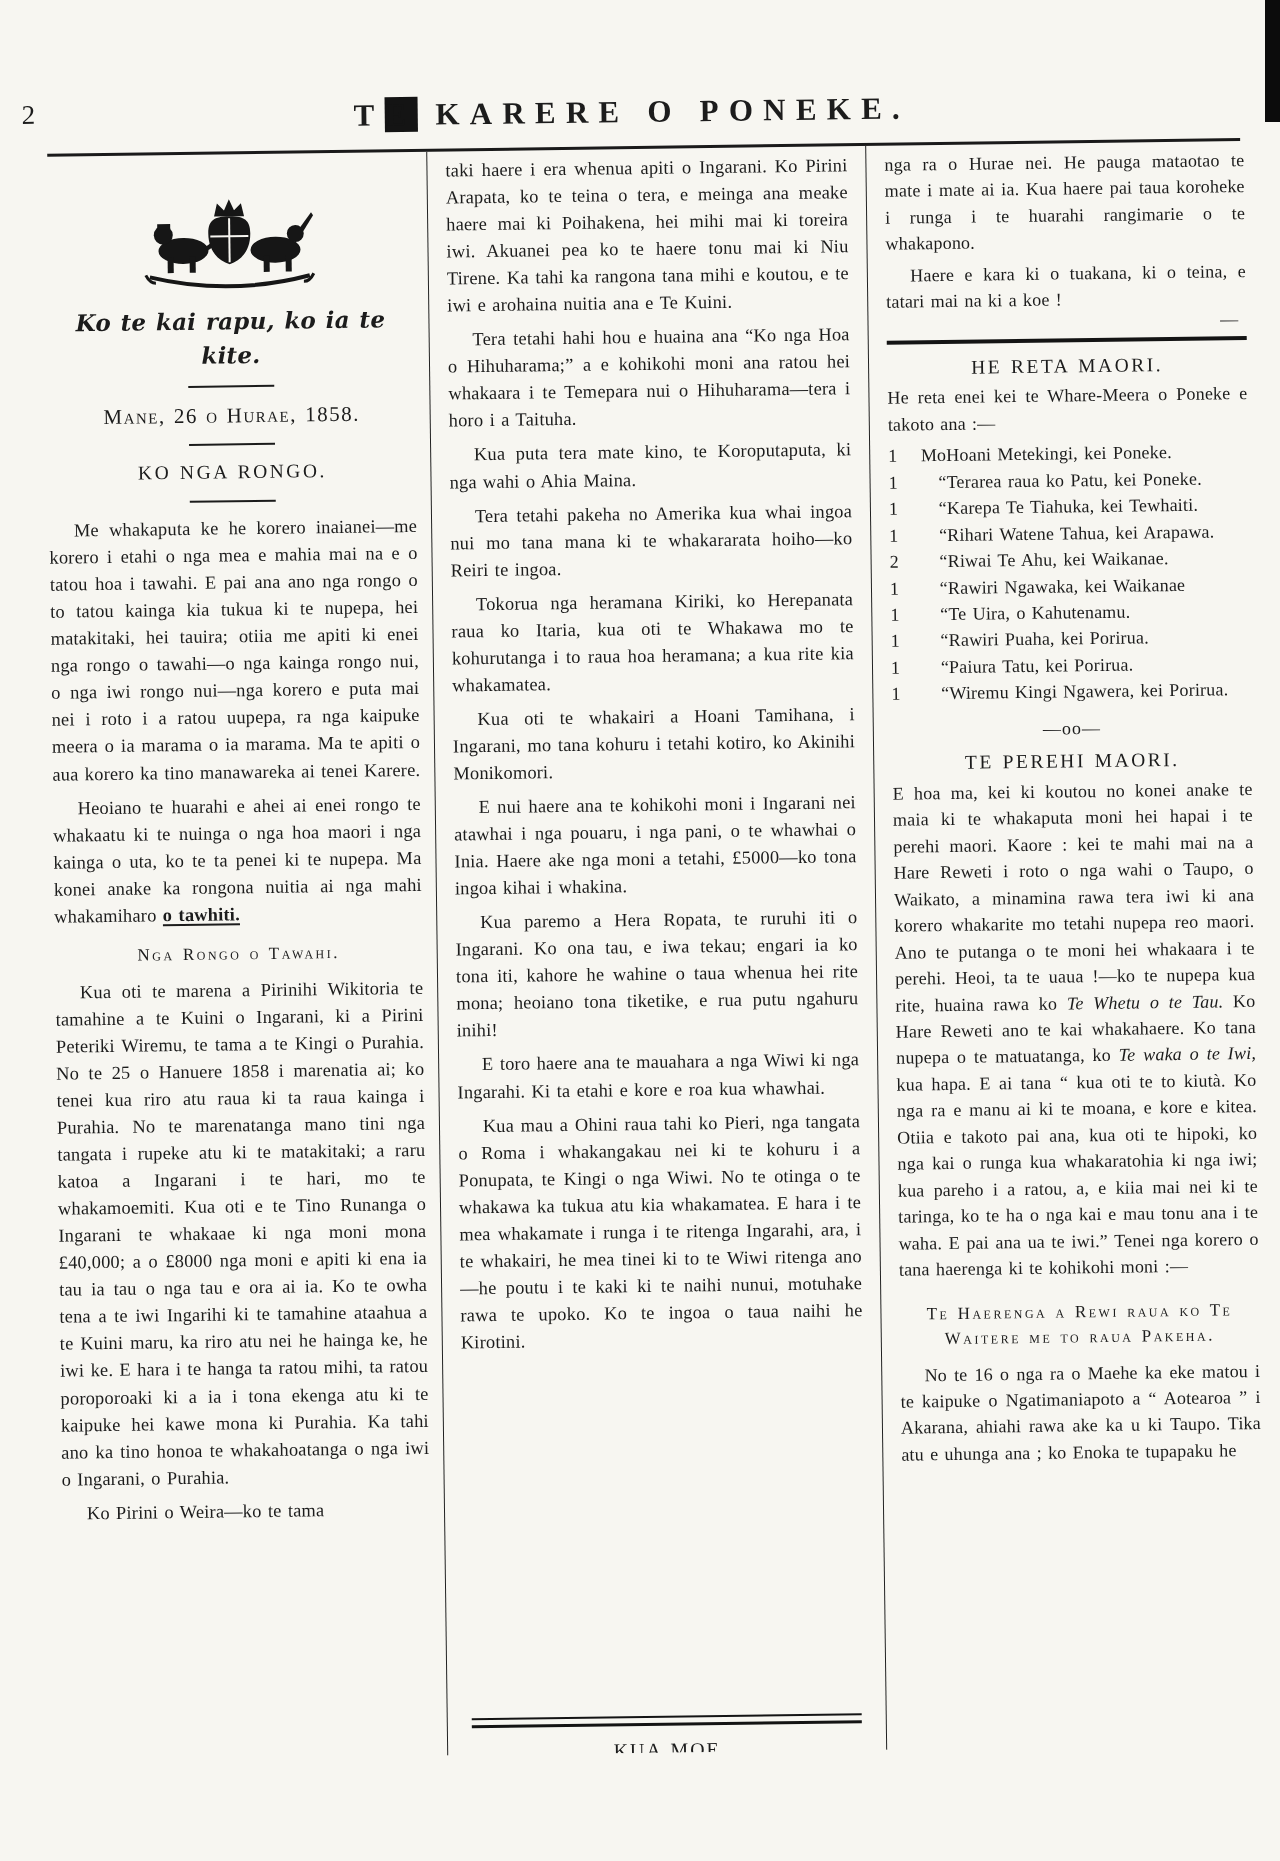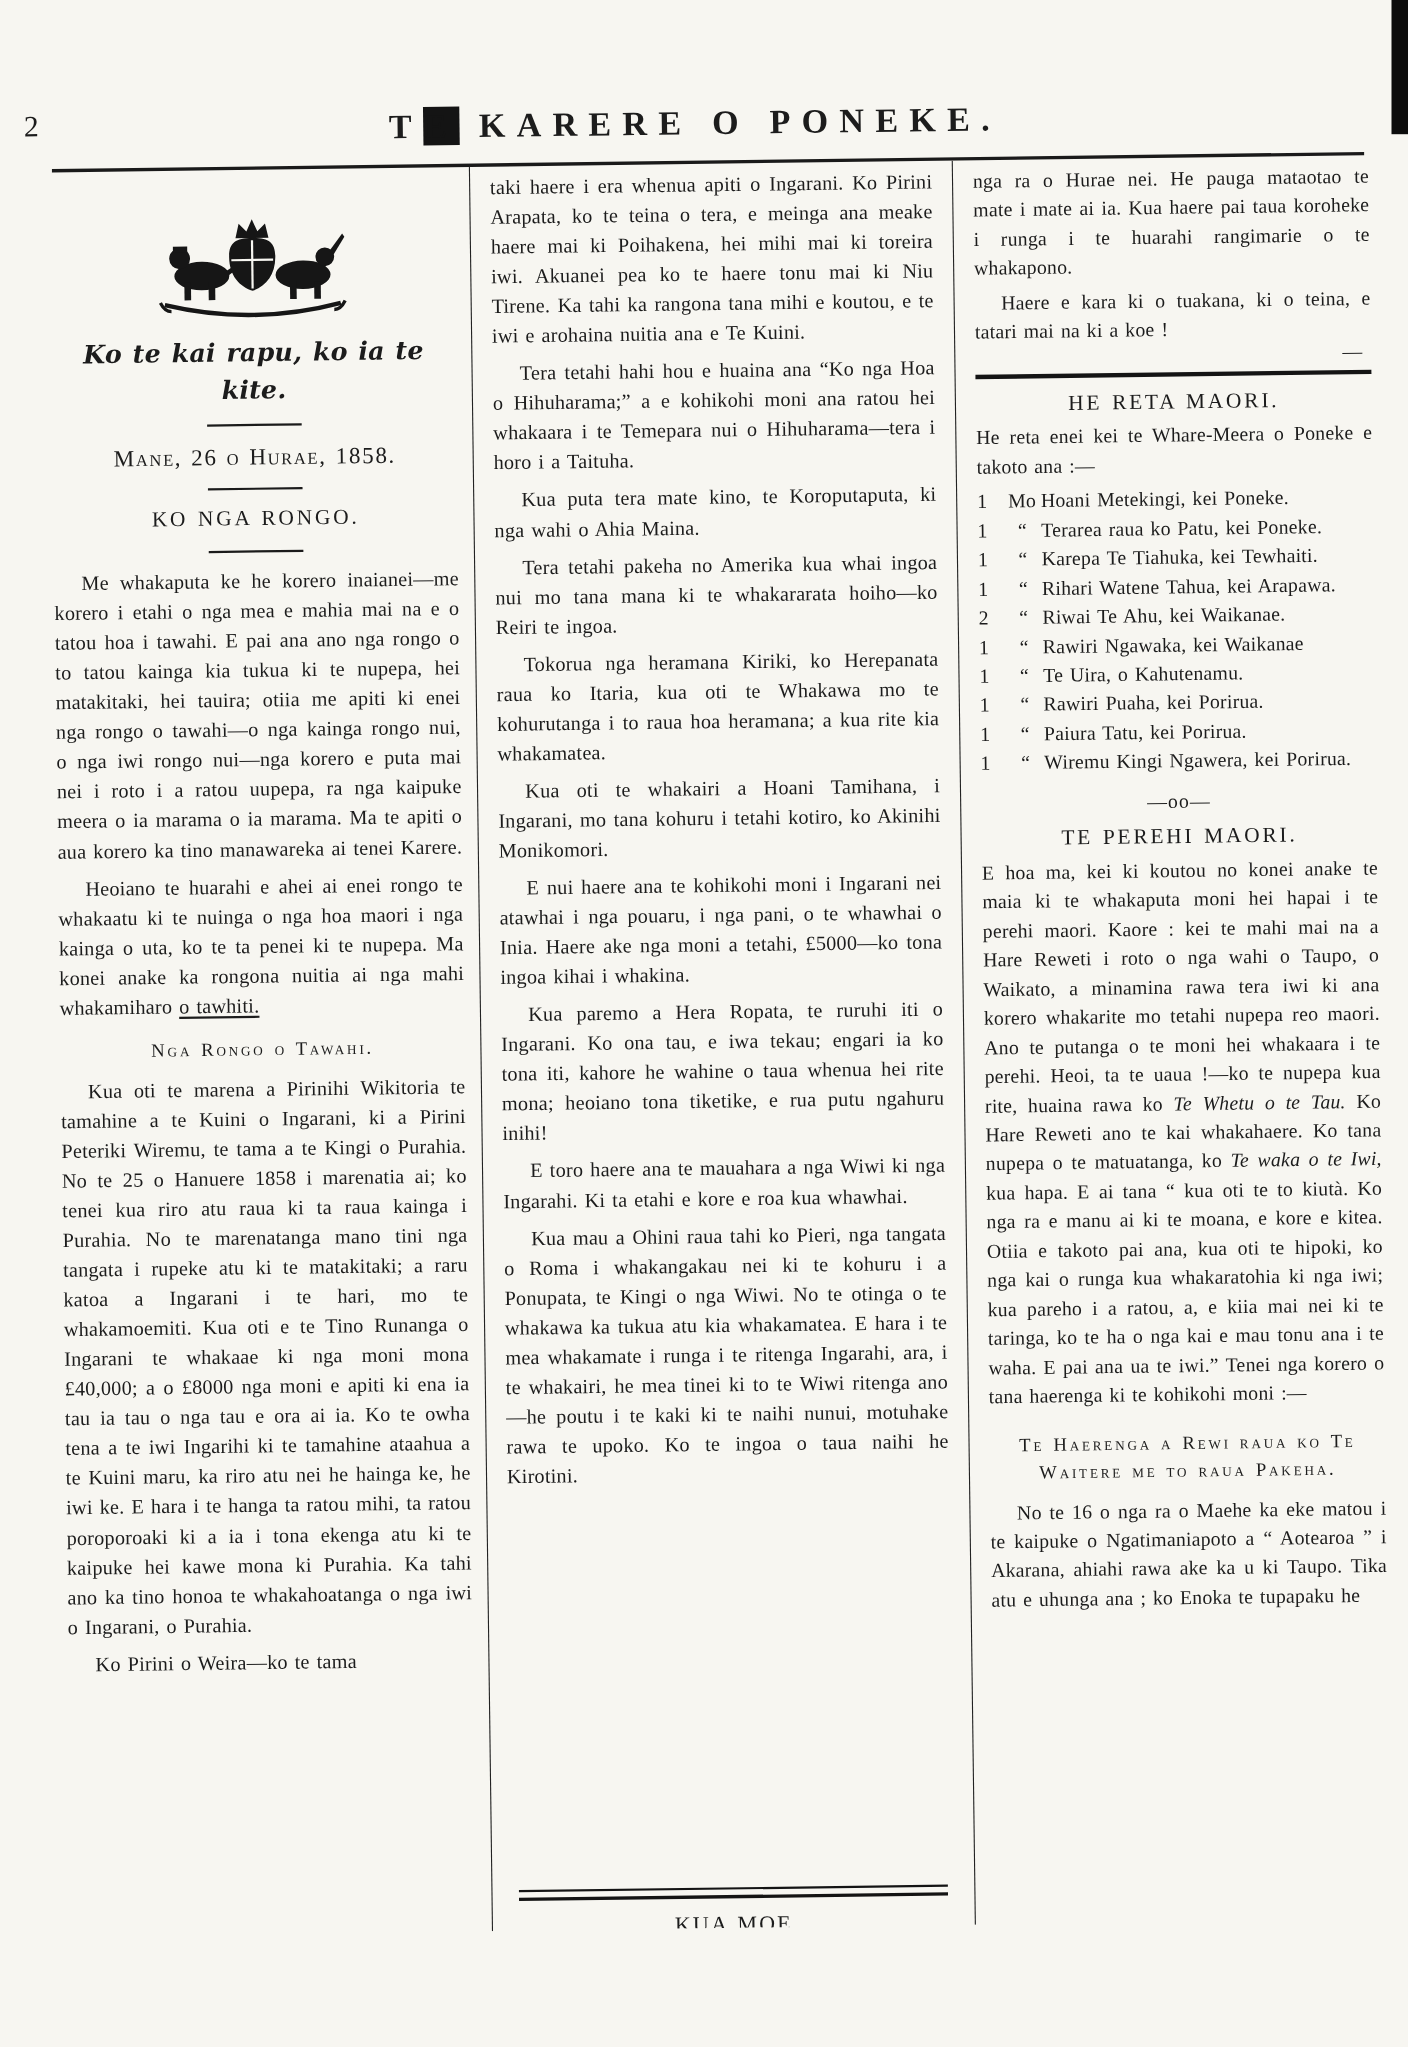--- a/index.html
+++ b/index.html
@@ -28,30 +28,30 @@
   .c3{flex:1;padding:6px 2px 0 18px;display:flex;flex-direction:column;font-size:18px;}
   p{margin:0 0 7px;text-align:justify;text-indent:1.35em;}
   p.noindent{text-indent:0;}
   .arms{display:block;margin:28px auto 8px;}
   .motto{text-align:center;font-family:"DejaVu Serif",serif;font-weight:bold;font-style:italic;
          font-size:23px;margin:4px 0 0;}
   .srule{width:86px;border-top:2.5px solid #1b1b1b;margin:13px auto;}
   .dateline{text-align:center;font-variant:small-caps;font-size:21px;letter-spacing:1.5px;}
   .h1{text-align:center;font-size:19.5px;letter-spacing:2.5px;margin:2px 0;}
   .subhead{text-align:center;font-variant:small-caps;letter-spacing:2.5px;font-size:17px;margin:14px 6px 10px;}
-  .utail{text-decoration:underline;text-decoration-thickness:2px;text-underline-offset:3px;}
+  .utail{text-decoration:underline;text-decoration-thickness:2px;text-underline-offset:3px;font-weight:bold;}
   .thick-rule{border-top:4.5px solid #141414;margin:8px 0 8px;}
   .dbl-rule{border-top:2px solid #141414;border-bottom:3.5px solid #141414;height:5px;margin:14px 6px 10px;}
   .kua{text-align:center;font-size:20px;letter-spacing:2px;margin:0 0 -12px;}
   .end-block{margin-top:auto;}
   .dash-right{text-align:right;padding-right:8px;margin:-6px 0 0;line-height:1;}
   .letters{margin:0 0 2px;}
   .letter-row{display:grid;grid-template-columns:24px 34px 1fr;align-items:baseline;}
   .ln{text-align:left;}
-  .lm{text-align:center;}
+  .lm{text-align:right;}
   .lt{padding-left:2em;text-indent:-2em;}
   .sep{text-align:center;letter-spacing:1px;margin:8px 0 4px;}
   .it{font-style:italic;}
   .c3 p{margin:0 0 5px;}
 </style>
 </head>
 <body>
 
 <div class="corner-artifact"></div>
 

